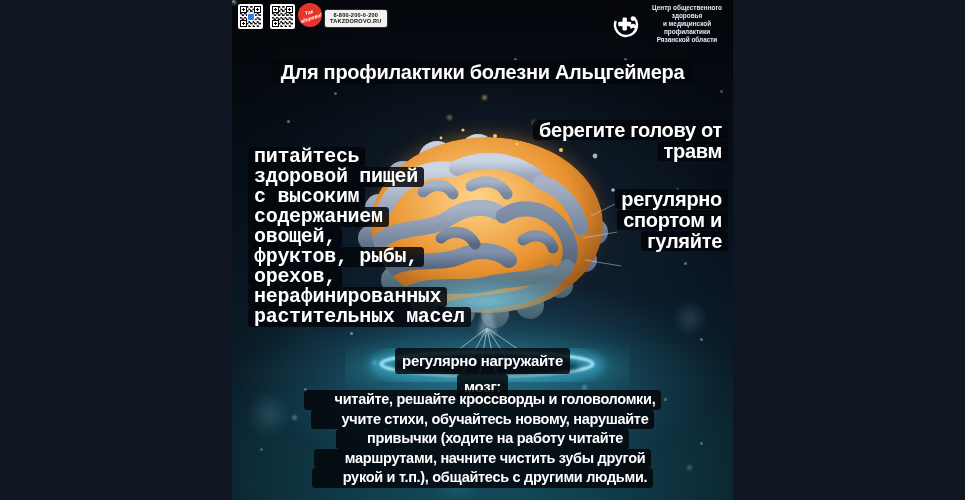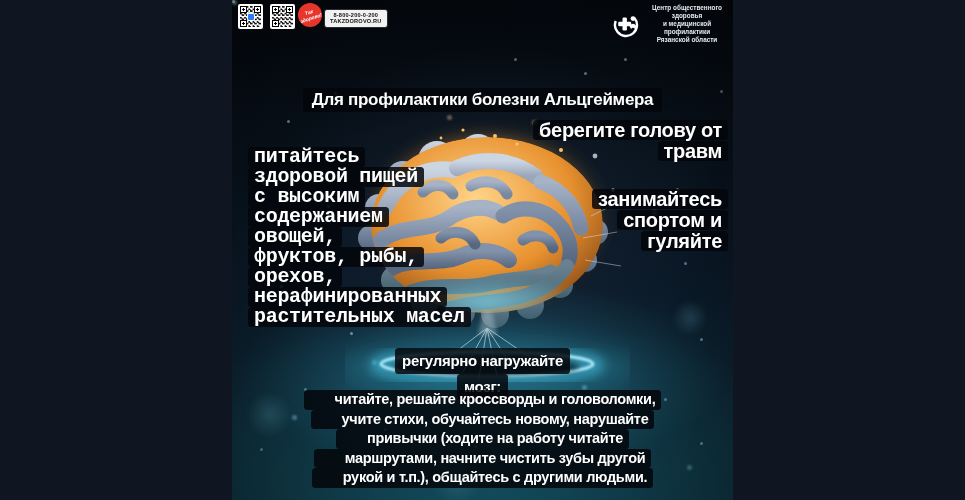--- a/index.html
+++ b/index.html
@@ -55,21 +55,21 @@
   .hotline{position:absolute;left:93px;top:10px;background:#f2f2f2;border-radius:2px;padding:2px 5px;color:#111;font-weight:bold;text-align:center;box-shadow:0 0 0 1px rgba(255,255,255,.15);}
   .hotline div{font-size:5.6px;line-height:6.4px;letter-spacing:.2px;white-space:nowrap;}
   .org{position:absolute;right:3px;top:4px;display:flex;align-items:center;gap:4px;color:#e4eaf1;}
   .org svg{width:27px;height:27px;flex:none;}
   .org .txt{font-size:6.4px;line-height:8px;font-weight:bold;text-align:center;width:86px;}
   
   .tip{position:absolute;color:#fff;font-weight:bold;letter-spacing:-0.3px;z-index:5;}
   .tip .row{margin:0;}
   .tip .row span{display:inline-block;background:rgba(3,6,10,.85);border-radius:3.5px;padding:2px 6px;line-height:16px;font-size:20px;white-space:nowrap;}
   .title{left:0;right:0;top:60px;text-align:center;}
-  .title .row span{font-size:17px;line-height:18px;padding:3px 9px;margin-top:28px;}
+  .title .row span{font-size:20px;line-height:18px;padding:3px 9px;}
   .tip-left{left:16px;top:147px;text-align:left;font-family:Liberation Mono, monospace;}
   .tip-rt{right:5px;top:120px;text-align:right;}
   .tip-rm{right:5px;top:189px;text-align:right;}
   .tip-rb{right:5px;top:286px;text-align:right;}
   .heading{left:0;right:0;top:348px;text-align:center;}
   .heading .row span{font-size:15px;padding:5px 7px;}
   .para{left:0;right:0;top:390px;text-align:center;}
   .para .row span{font-size:14.5px;line-height:15.5px;padding-left:31px;}
   .brain{position:absolute;left:113px;top:120px;width:285px;height:270px;z-index:2;}
 </style>
@@ -265,21 +265,21 @@
       <div class="row"><span>орехов,</span></div>
       <div class="row"><span>нерафинированных</span></div>
       <div class="row"><span>растительных масел</span></div>
     </div>
 
     <div class="tip tip-rt">
       <div class="row"><span>берегите голову от</span></div>
       <div class="row"><span>травм</span></div>
     </div>
     <div class="tip tip-rm">
-      <div class="row"><span>занимайтесь</span></div>
+      <div class="row"><span>регулярно</span></div>
       <div class="row"><span>спортом и</span></div>
       <div class="row"><span>гуляйте</span></div>
     </div>
 
     <div class="tip heading">
       <div class="row"><span>регулярно нагружайте</span></div>
       <div class="row"><span>мозг:</span></div>
     </div>
     <div class="tip para">
       <div class="row"><span>читайте, решайте кроссворды и головоломки,</span></div>

